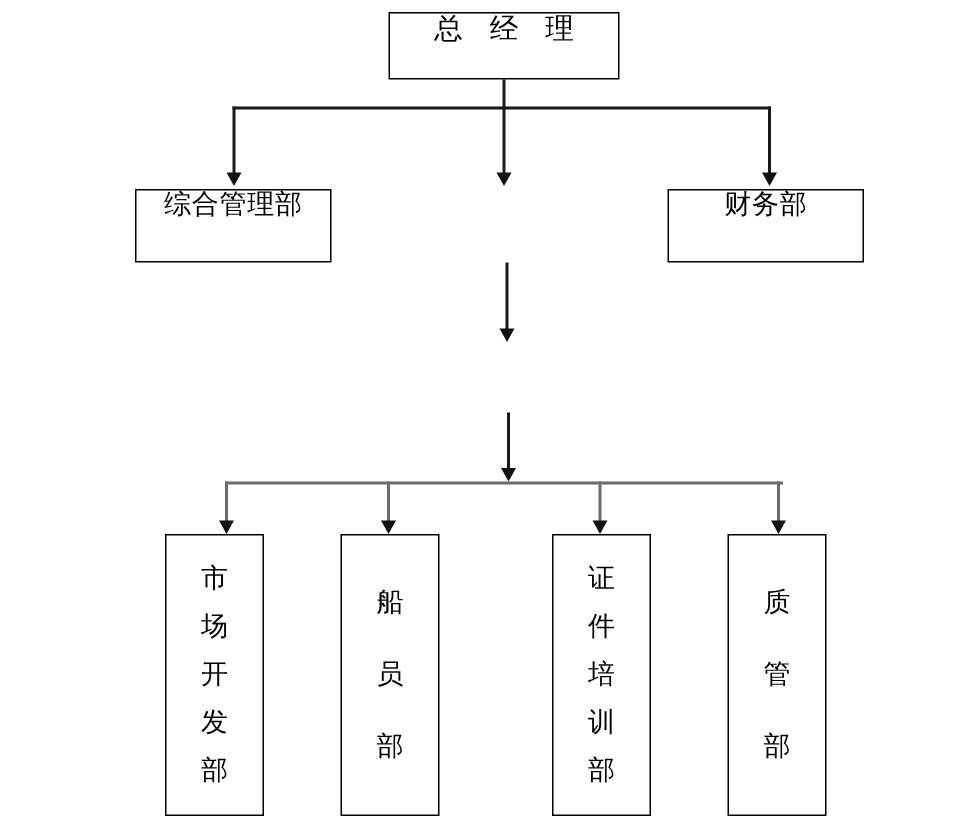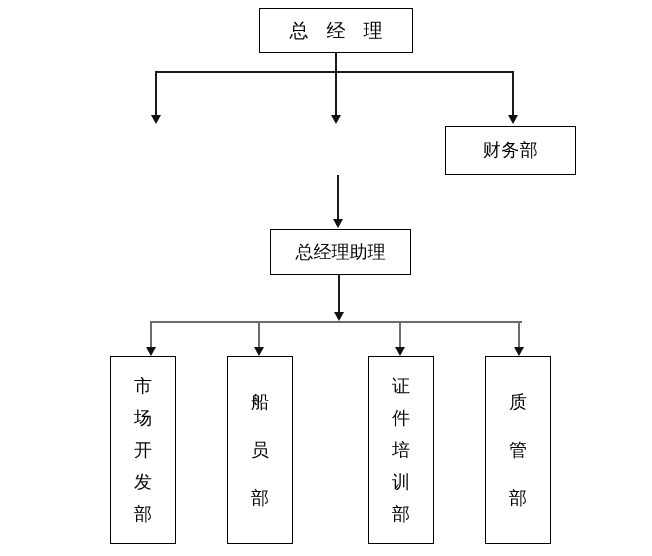--- a/index.html
+++ b/index.html
@@ -18,21 +18,21 @@
     overflow: hidden;
   }
 
   
   .node {
     position: absolute;
     box-sizing: border-box;
     border: 1.6px solid #000000;
     background: #ffffff;
     display: flex;
-    align-items: center;
+    align-items: flex-start;
     justify-content: center;
     color: #000000;
   }
   .node .node-label {
     display: block;
     text-align: center;
     line-height: 1.15;
     color: #000000;
   }
 
@@ -134,32 +134,32 @@
 
   <div class="conn conn-v" style="left:155px; top:71px; height:46px;"></div>
   <div class="arrow-down" style="left:151px; top:115px;"></div>
 
   <div class="conn conn-v" style="left:335px; top:71px; height:46px;"></div>
   <div class="arrow-down" style="left:331px; top:115px;"></div>
 
   <div class="conn conn-v" style="left:512px; top:71px; height:46px;"></div>
   <div class="arrow-down" style="left:508px; top:115px;"></div>
 
+  <div class="node node-l1 node-l1-a">
+    <span class="node-label">综合管理部</span>
+  </div>
 
 
   <div class="node node-l1 node-l1-c">
     <span class="node-label">财务部</span>
   </div>
 
   <div class="conn conn-v" style="left:337px; top:175px; height:46px;"></div>
   <div class="arrow-down" style="left:333px; top:219px;"></div>
 
-  <div class="node node-l2">
-    <span class="node-label">总经理助理</span>
-  </div>
 
   <div class="conn conn-v" style="left:338px; top:275px; height:40px;"></div>
   <div class="arrow-down" style="left:334px; top:312px;"></div>
   <div class="conn conn-h conn-gray" style="left:150px; top:321px; width:372px; height:2.4px;"></div>
 
   <div class="conn conn-v conn-gray" style="left:150px; top:321px; height:28px; width:2.4px;"></div>
   <div class="arrow-down" style="left:146px; top:347px;"></div>
 
   <div class="conn conn-v conn-gray" style="left:258px; top:321px; height:28px; width:2.4px;"></div>
   <div class="arrow-down" style="left:254px; top:347px;"></div>

